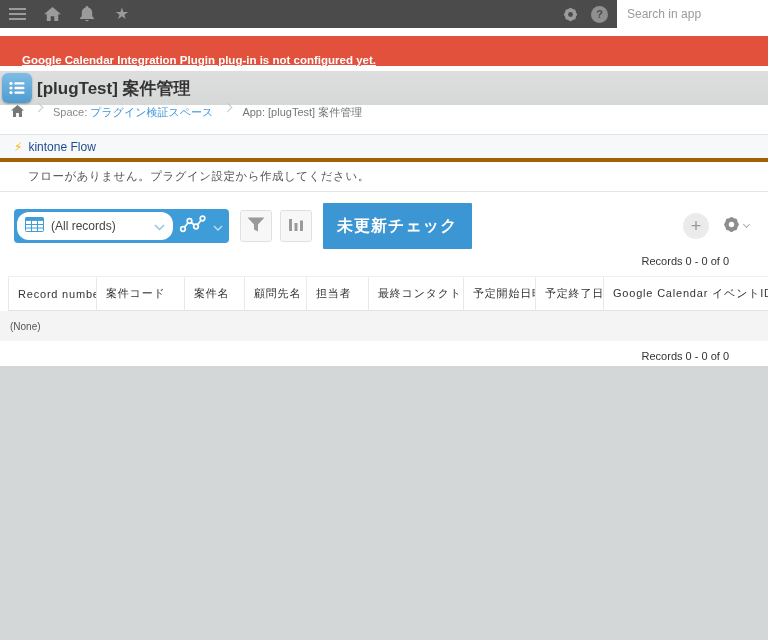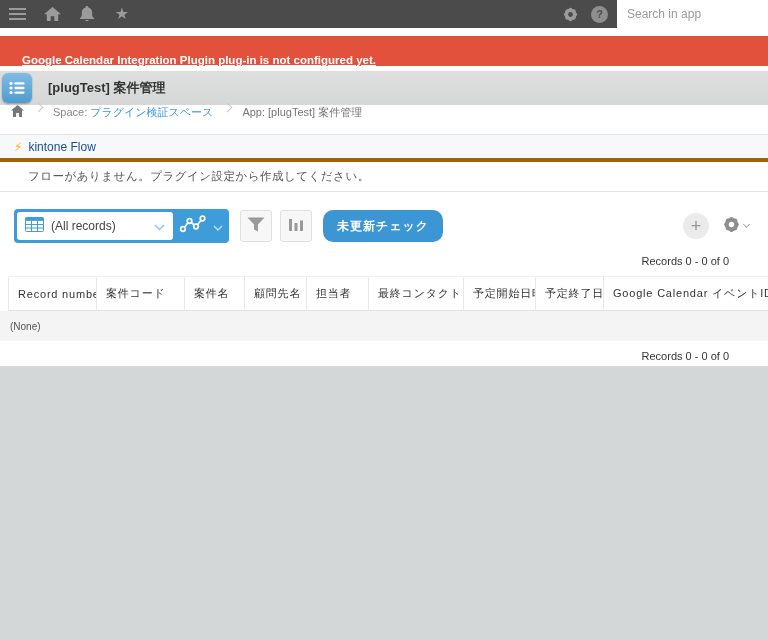--- a/index.html
+++ b/index.html
@@ -31,44 +31,44 @@
   .gap8 { height:8px; background:#fff; }
   .gap5 { height:5px; background:#fff; }
 
   
   .alert { height:30px; background:#E2513C; display:flex; align-items:flex-end; padding-left:22px; }
   .alert a { color:#fff; font-size:11.5px; font-weight:bold; text-decoration:underline; cursor:pointer; }
 
   
   .appbar { height:34px; background:linear-gradient(#DEDEDE,#D6D8D8); display:flex; align-items:center; }
   .app-icon { width:30px; height:30px; border-radius:6px; background:linear-gradient(#7FBCE4,#4E9CCF); margin-left:2px; box-shadow:0 1px 2px rgba(0,0,0,.3); display:flex; align-items:center; justify-content:center; flex:none; }
-  .app-title { margin-left:16px; font-size:13px; font-weight:bold; color:#333;text-align:center; }
+  .app-title { margin-left:5px; font-size:17px; font-weight:bold; color:#333;text-align:center; }
 
   
   .breadcrumb { height:29px; background:#fff; display:flex; align-items:flex-start; gap:11px; padding-left:11px; font-size:11px; }
   .crumb-sep { width:7px; height:7px; border-top:1px solid #C9C9C9; border-right:1px solid #C9C9C9; transform:rotate(45deg); margin-top:-1px; }
   .space-label { color:#888; }
   .space-link { color:#3A96DD; cursor:pointer; }
   .app-crumb { color:#777; }
 
   
   .flow-header { height:24px; background:#F7F8FA; border-top:1px solid #E4E4E4; display:flex; align-items:center; gap:6px; padding-left:14px; }
   .bolt { color:#F5B400; font-size:12px; line-height:1; }
   .flow-title { font-size:12px; font-weight:normal; color:#1D4C8F; }
   .flow-body { height:34px; background:#fff; border-top:4px solid #a16207; border-bottom:1px solid #E4E4E4; display:flex; align-items:center; padding-left:28px; font-size:11.5px; color:#555; letter-spacing:0.5px; }
 
   
   .toolbar { margin-top:17px; padding:0 14px 0 14px; display:flex; align-items:center; height:34px; background:#fff; }
   .view-selector { display:flex; align-items:stretch; background:#3E9CD9; border-radius:4px; height:34px; cursor:pointer; }
-  .vs-inner { background:#fff; border-radius:3px; margin:3px 0 3px 3px; display:flex; align-items:center; width:156px; padding:0 8px; gap:7px; }
+  .vs-inner { background:#fff; border-radius:12px; margin:3px 0 3px 3px; display:flex; align-items:center; width:156px; padding:0 8px; gap:7px; }
   .vs-label { font-size:12px; color:#444; flex:1; white-space:nowrap; overflow:hidden; }
   .vs-graph { width:56px; display:flex; align-items:center; justify-content:center; gap:7px; }
   .icon-btn { width:32px; height:32px; background:#F7F7F7; border:1px solid #E0E0E0; border-radius:3px; display:flex; align-items:center; justify-content:center; margin-left:8px; cursor:pointer; }
   .icon-btn.first { margin-left:11px; }
-  .check-btn { margin-left:11px; height:32px; padding:0 14px; background:#3B96D3; color:#fff; border:none; border-radius:10px; font-size:12px; font-weight:bold; letter-spacing:1px; font-family:inherit; cursor:pointer; }
+  .check-btn { margin-left:11px; height:46px; padding:0 14px; background:#3B96D3; color:#fff; border:none; border-radius:1px; font-size:16px; font-weight:bold; letter-spacing:1px; font-family:inherit; cursor:pointer; }
   .toolbar-right { margin-left:auto; display:flex; align-items:center; gap:13px; padding-right:5px; }
   .plus-btn { width:26px; height:26px; border-radius:50%; background:#EBEBEB; color:#999; font-size:18px; font-weight:normal; display:flex; align-items:center; justify-content:center; cursor:pointer; line-height:1; }
   .gear-btn { display:flex; align-items:center; gap:3px; cursor:pointer; }
   .mini-chev { width:5px; height:5px; border-right:1.5px solid #AAA; border-bottom:1.5px solid #AAA; transform:rotate(45deg); margin-top:-3px; }
 
   
   .records-line { text-align:right; padding-right:39px; font-size:11px; color:#333; background:#fff; }
   .records-top { padding-top:12px; height:26px; }
   .records-bottom { padding-top:9px; height:25px; }
   .grid { margin-left:8px; margin-top:7px; width:760px; table-layout:fixed; border-collapse:collapse; background:#fff; }

